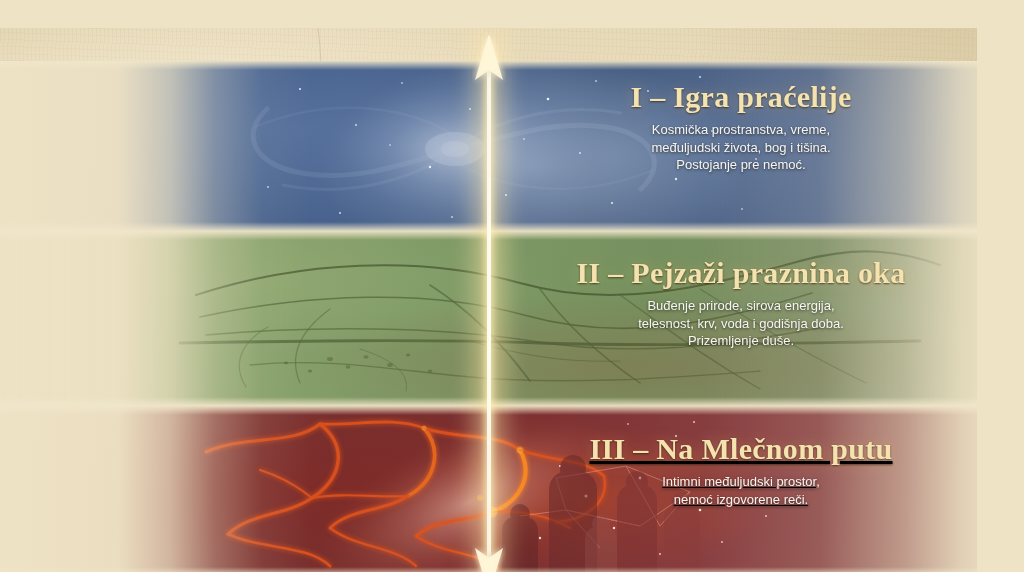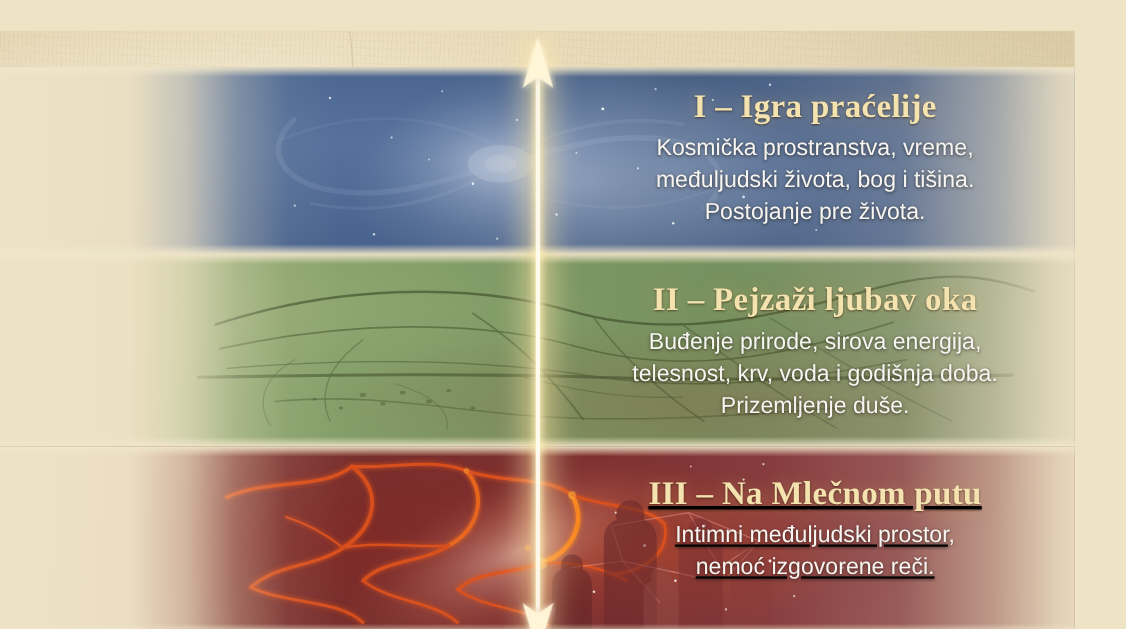--- a/index.html
+++ b/index.html
@@ -114,21 +114,21 @@
     z-index:6;pointer-events:none;
   }
   .caption h2{
     margin:0 0 7px 0;
     font-family:"Liberation Serif",serif;
     font-weight:700;font-size:30px;line-height:1.12;
     color:#f4e2af;letter-spacing:.3px;
     text-shadow:0 1px 2px rgba(40,24,8,.62),0 0 14px rgba(230,186,110,.32);
   }
   .caption p{
-    margin:0;font-size:21px;line-height:1.38;color:#f6f5f1;
+    margin:0;font-size:13px;line-height:1.38;color:#f6f5f1;
     text-shadow:0 1px 3px rgba(25,20,12,.70);
   }
   #cap-1{top:52px;}
   #cap-2{top:228px;}
   #cap-3{top:404px;text-decoration:underline;}
 </style>
 </head>
 <body>
 
 <div id="stage">
@@ -353,25 +353,25 @@
         <path d="M70 6 L84 52 L70 42 L56 52 Z" fill="#fff6d8" opacity=".95"></path>
         <path d="M70 566 L56 520 L70 530 L84 520 Z" fill="#fff6d8" opacity=".95"></path>
       </g>
     </svg>
   </div>
 
   <div class="caption" id="cap-1">
     <h2>I – Igra praćelije</h2>
     <p>Kosmička prostranstva, vreme,</p>
     <p>međuljudski života, bog i tišina.</p>
-    <p>Postojanje pre života.</p>
+    <p>Postojanje pre nemoć.</p>
   </div>
 
   <div class="caption" id="cap-2">
-    <h2>II – Pejzaži ljubav oka</h2>
+    <h2>II – Pejzaži praznina oka</h2>
     <p>Buđenje prirode, sirova energija,</p>
     <p>telesnost, krv, voda i godišnja doba.</p>
     <p>Prizemljenje duše.</p>
   </div>
 
   <div class="caption" id="cap-3">
     <h2>III – Na Mlečnom putu</h2>
     <p>Intimni međuljudski prostor,</p>
     <p>nemoć izgovorene reči.</p>
   </div>

